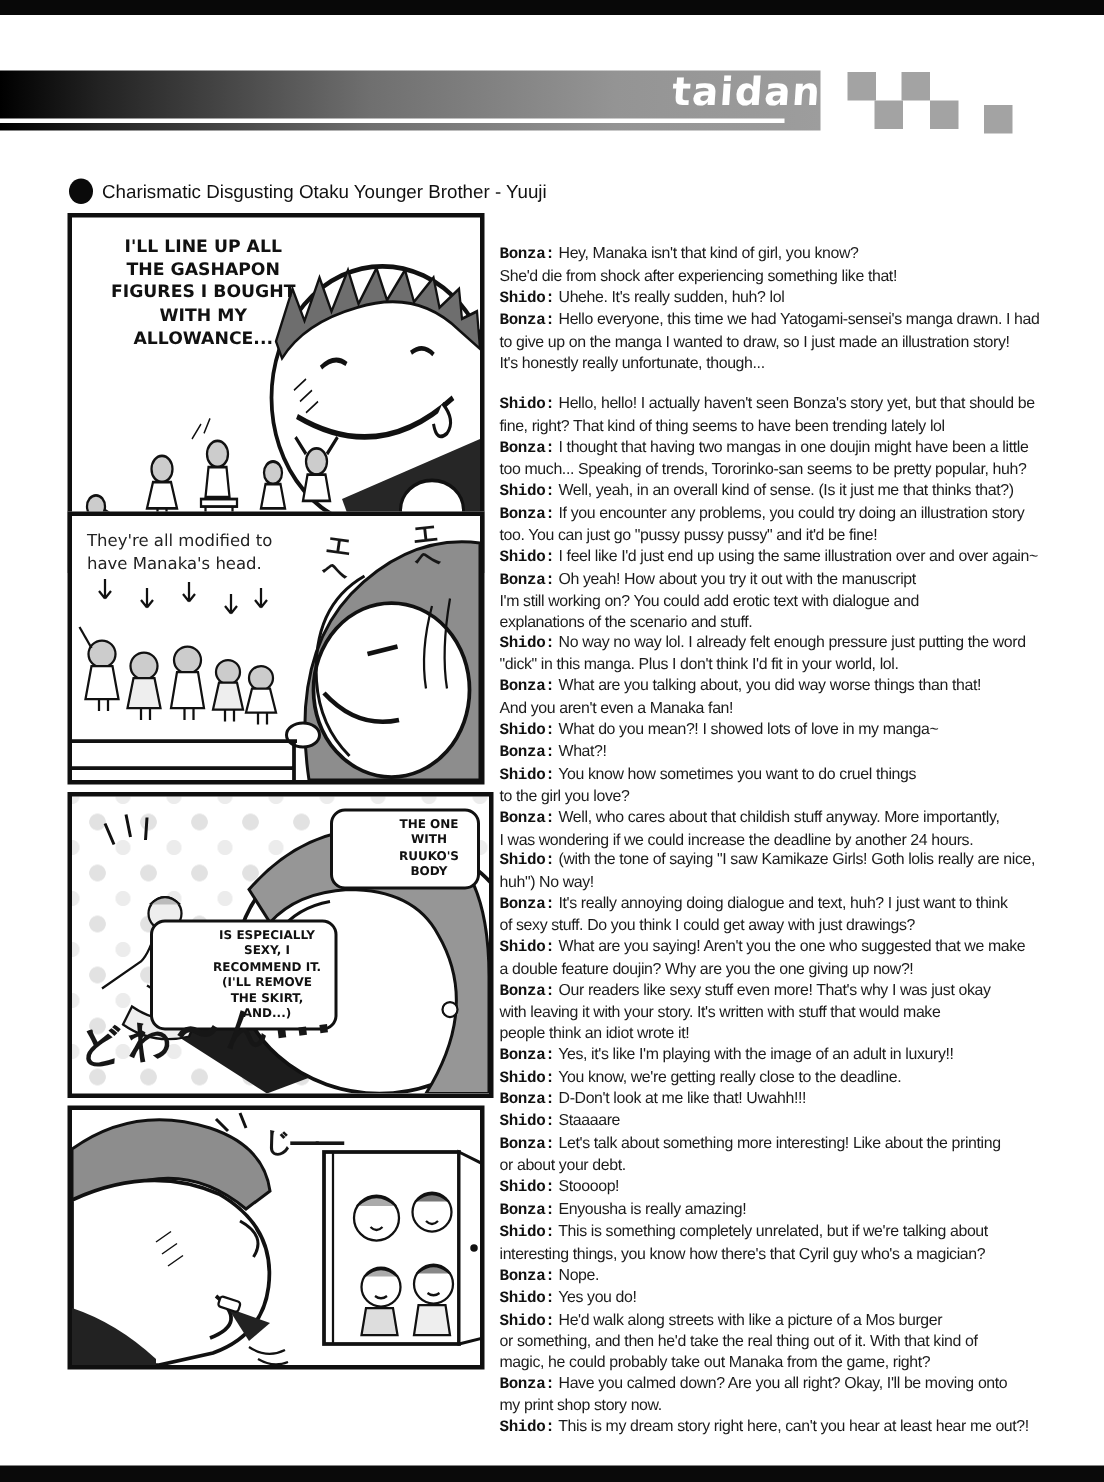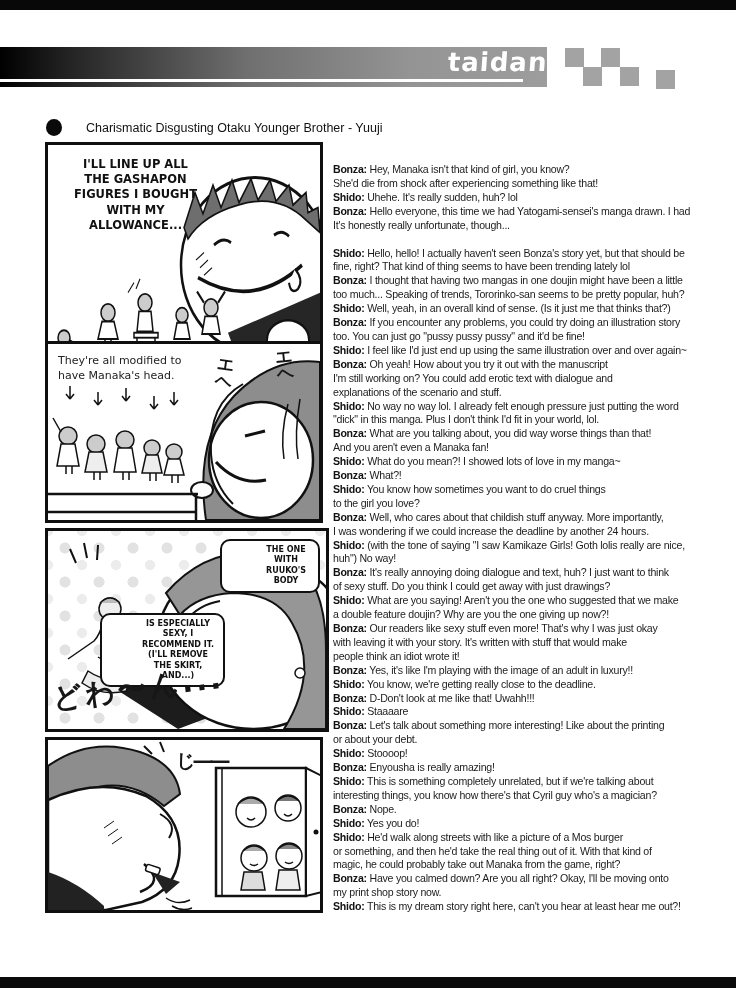--- a/index.html
+++ b/index.html
@@ -10,21 +10,21 @@
   .bottom-bar{position:absolute;left:0;top:977px;width:736px;height:11px;background:#0a0a0a;}
   
   .banner-band{position:absolute;left:0;top:47px;width:547px;height:40px;
       background:linear-gradient(90deg,#000 0%,#222 12%,#6f6f6f 45%,#949494 75%,#9d9d9d 100%);}
   .banner-underline{position:absolute;left:0;top:79px;width:523px;height:3px;background:#fff;}
   .banner-title{position:absolute;left:448px;top:49px;color:#fff;
       font-family:"DejaVu Sans",sans-serif;font-weight:800;font-size:26px;line-height:1;
       transform:skewX(-4deg);letter-spacing:1px;}
   .checker-cell{position:absolute;width:19px;height:19px;background:#a3a3a3;}
   
-  .subtitle-row{position:absolute;left:46px;top:119px;display:flex;align-items:center;gap:24px;}
+  .subtitle-row{position:absolute;left:46px;top:119px;display:flex;align-items:center;gap:6px;}
   .bullet{width:16px;height:17px;border-radius:50%;background:#0a0a0a;flex:0 0 auto;}
   .subtitle-text{font-size:12.5px;font-weight:500;letter-spacing:0px;color:#111;}
   
   .panel{position:absolute;background:#fff;border:3px solid #0f0f0f;box-sizing:border-box;overflow:hidden;}
   .panel svg{position:absolute;left:0;top:0;width:100%;height:100%;}
   .p1{left:45px;top:142px;width:278px;height:240px;}
   .p2{left:45px;top:341px;width:278px;height:182px;}
   .p3{left:45px;top:528px;width:284px;height:204px;
       background-image:radial-gradient(#e2e2e2 22%,transparent 24%),radial-gradient(#ececec 20%,transparent 22%);
       background-size:34px 34px,34px 34px;background-position:0 0,17px 17px;}
@@ -38,21 +38,21 @@
       text-align:center;white-space:pre-line;padding:4px 3px;color:#111;}
   .sfx{position:absolute;font-family:"DejaVu Sans",sans-serif;font-weight:800;color:#161616;}
   .sfx-ehe{font-size:17px;line-height:1.0;white-space:pre-line;}
   .sfx-dowan{font-size:29px;transform:rotate(-7deg);letter-spacing:3px;}
   .sfx-ji{font-size:19px;letter-spacing:-2px;}
   
   .dialogue{position:absolute;left:333px;top:163px;width:403px;font-size:10.6px;
       line-height:13.9px;letter-spacing:-0.25px;color:#1c1c1c;}
   .para{margin:0 0 14px 0;}
   .dline{white-space:nowrap;}
-  .dline b{font-weight:700;color:#111;}
+  .dline b{font-weight:700;color:#111;font-family:Liberation Mono, monospace;}
 </style>
 </head>
 <body>
 
 <div class="page">
 
   <div class="top-bar"></div>
 
   <div>
     <div class="banner-band"></div>
@@ -208,20 +208,21 @@
     </svg>
     <div class="sfx sfx-ji" style="left:128px;top:8px;">じ――</div>
   </div>
 
   <div class="dialogue">
       <div class="para">
         <div class="dline"><b>Bonza:</b> Hey, Manaka isn't that kind of girl, you know?</div>
         <div class="dline">She'd die from shock after experiencing something like that!</div>
         <div class="dline"><b>Shido:</b> Uhehe. It's really sudden, huh? lol</div>
         <div class="dline"><b>Bonza:</b> Hello everyone, this time we had Yatogami-sensei's manga drawn. I had</div>
+        <div class="dline">to give up on the manga I wanted to draw, so I just made an illustration story!</div>
         <div class="dline">It's honestly really unfortunate, though...</div>
       </div>
       <div class="para">
         <div class="dline"><b>Shido:</b> Hello, hello! I actually haven't seen Bonza's story yet, but that should be</div>
         <div class="dline">fine, right? That kind of thing seems to have been trending lately lol</div>
         <div class="dline"><b>Bonza:</b> I thought that having two mangas in one doujin might have been a little</div>
         <div class="dline">too much... Speaking of trends, Tororinko-san seems to be pretty popular, huh?</div>
         <div class="dline"><b>Shido:</b> Well, yeah, in an overall kind of sense. (Is it just me that thinks that?)</div>
         <div class="dline"><b>Bonza:</b> If you encounter any problems, you could try doing an illustration story</div>
         <div class="dline">too. You can just go "pussy pussy pussy" and it'd be fine!</div>

